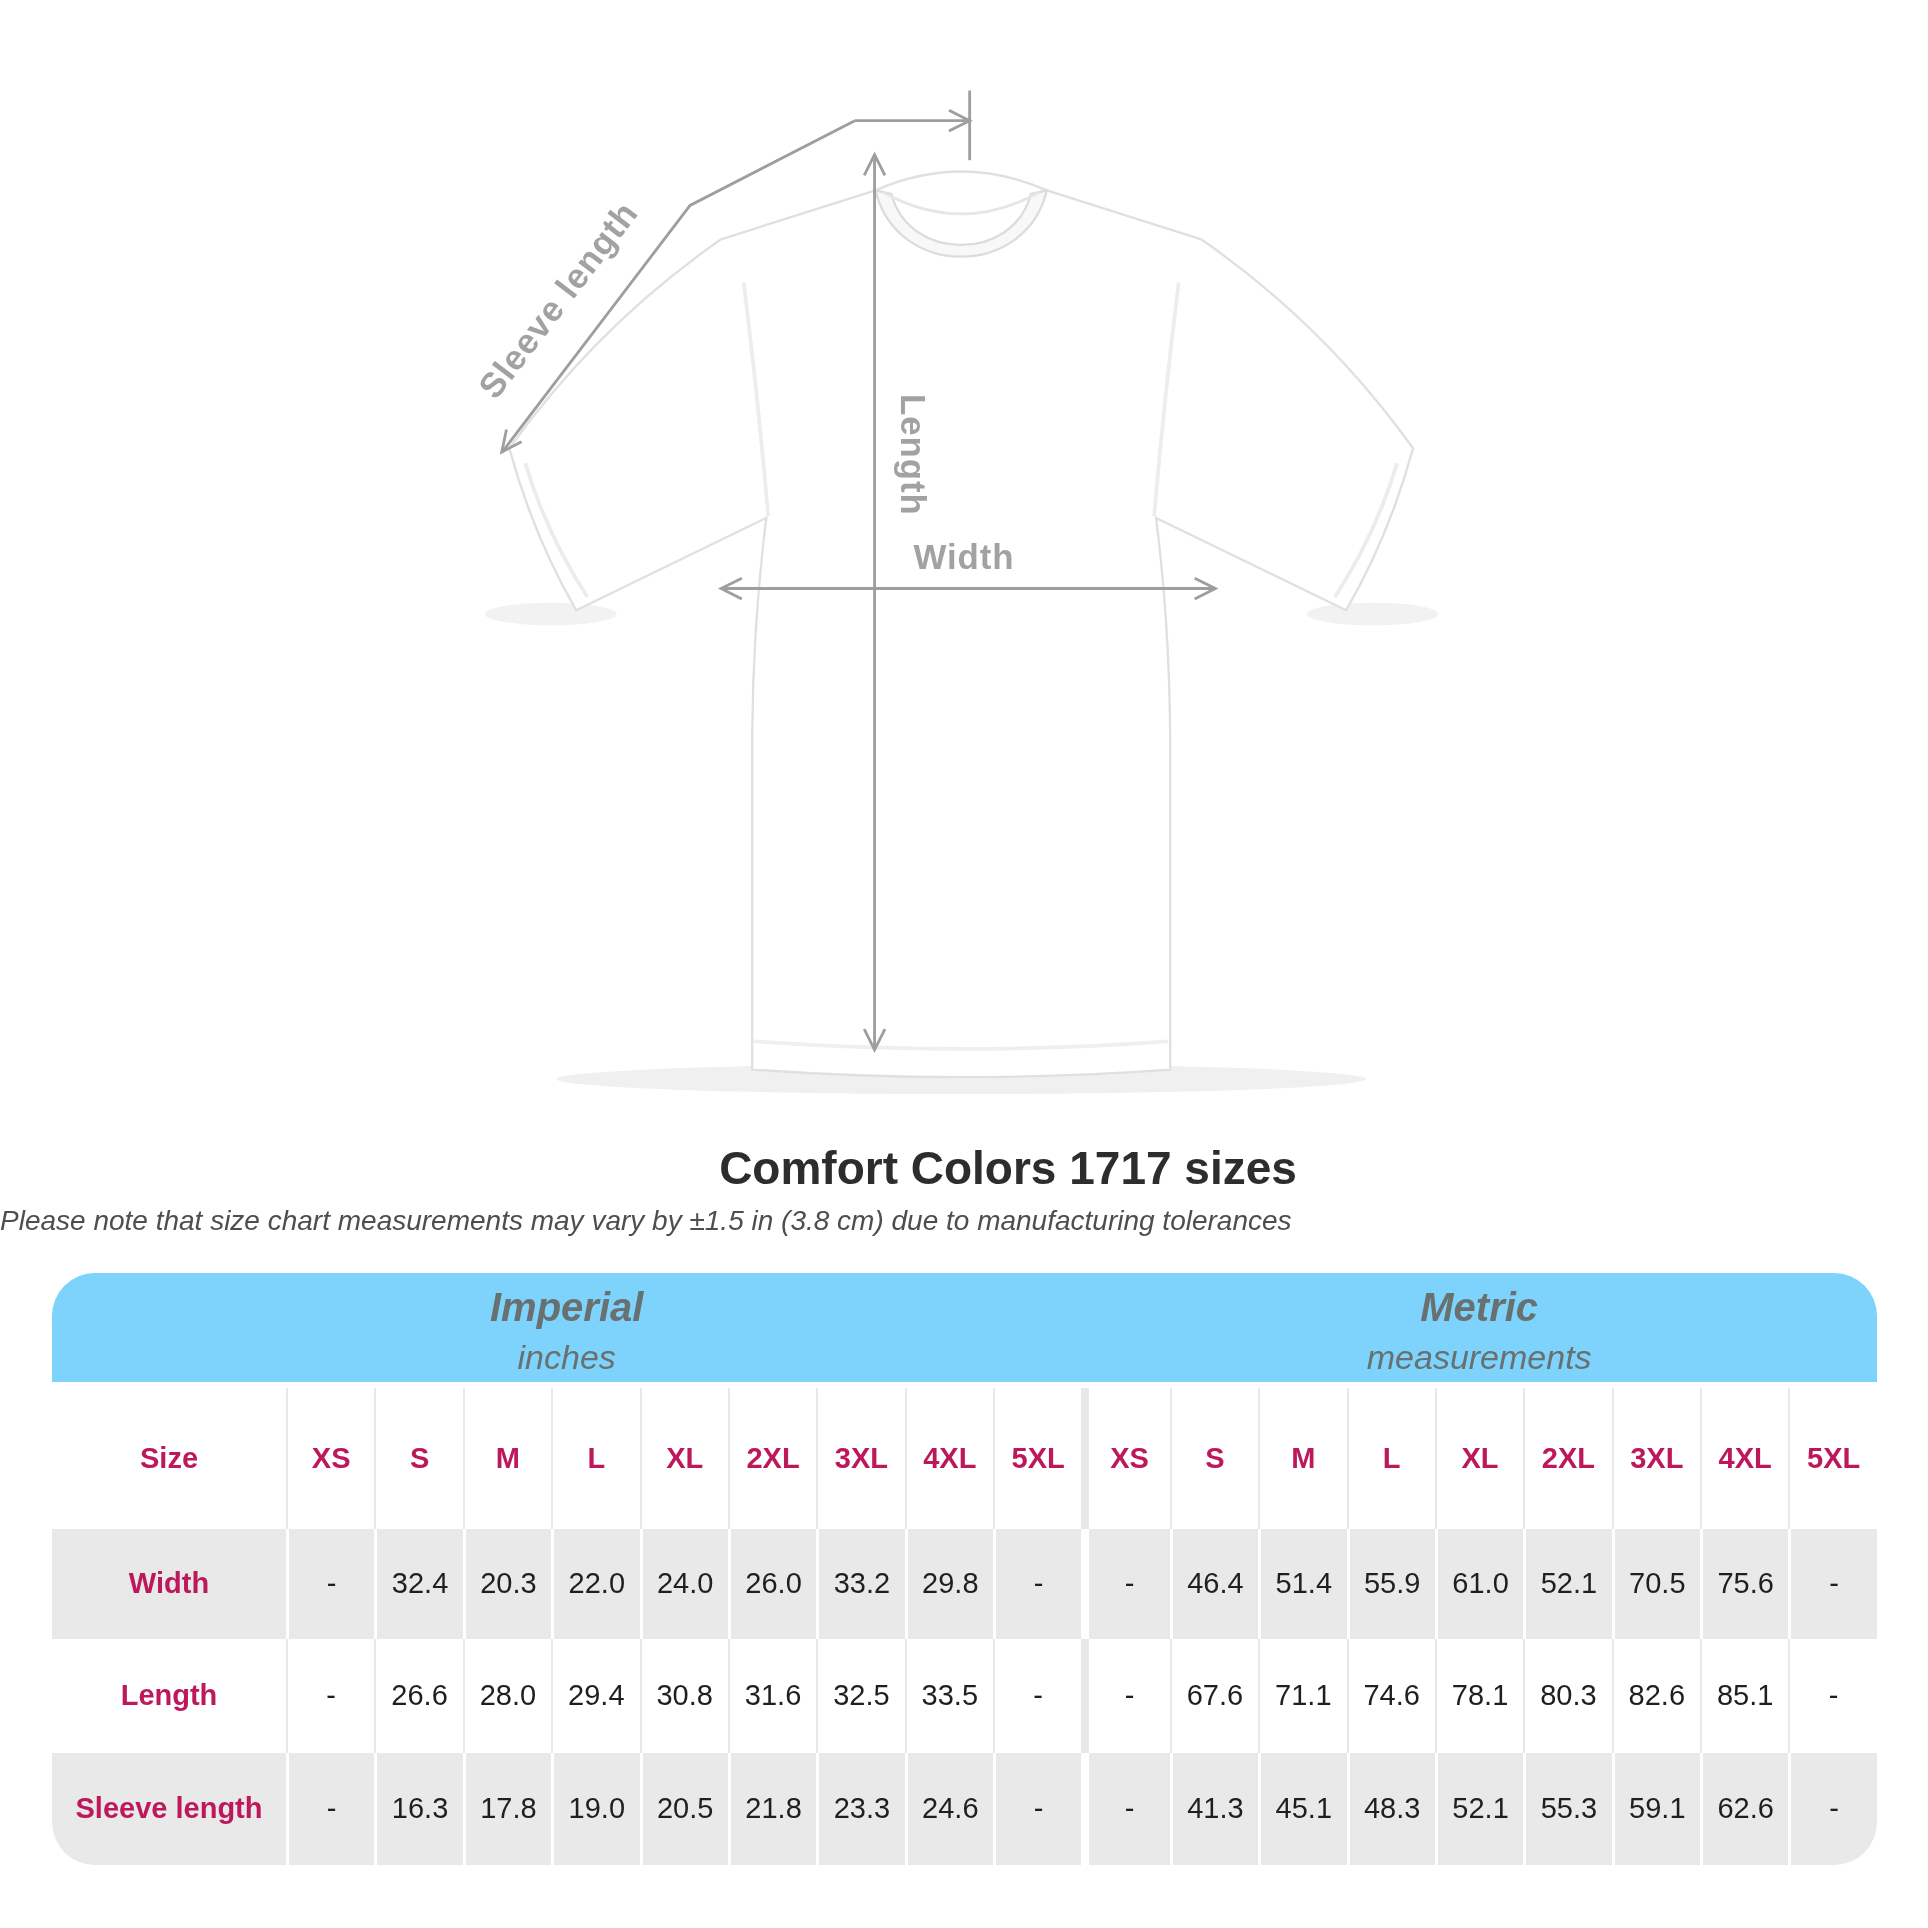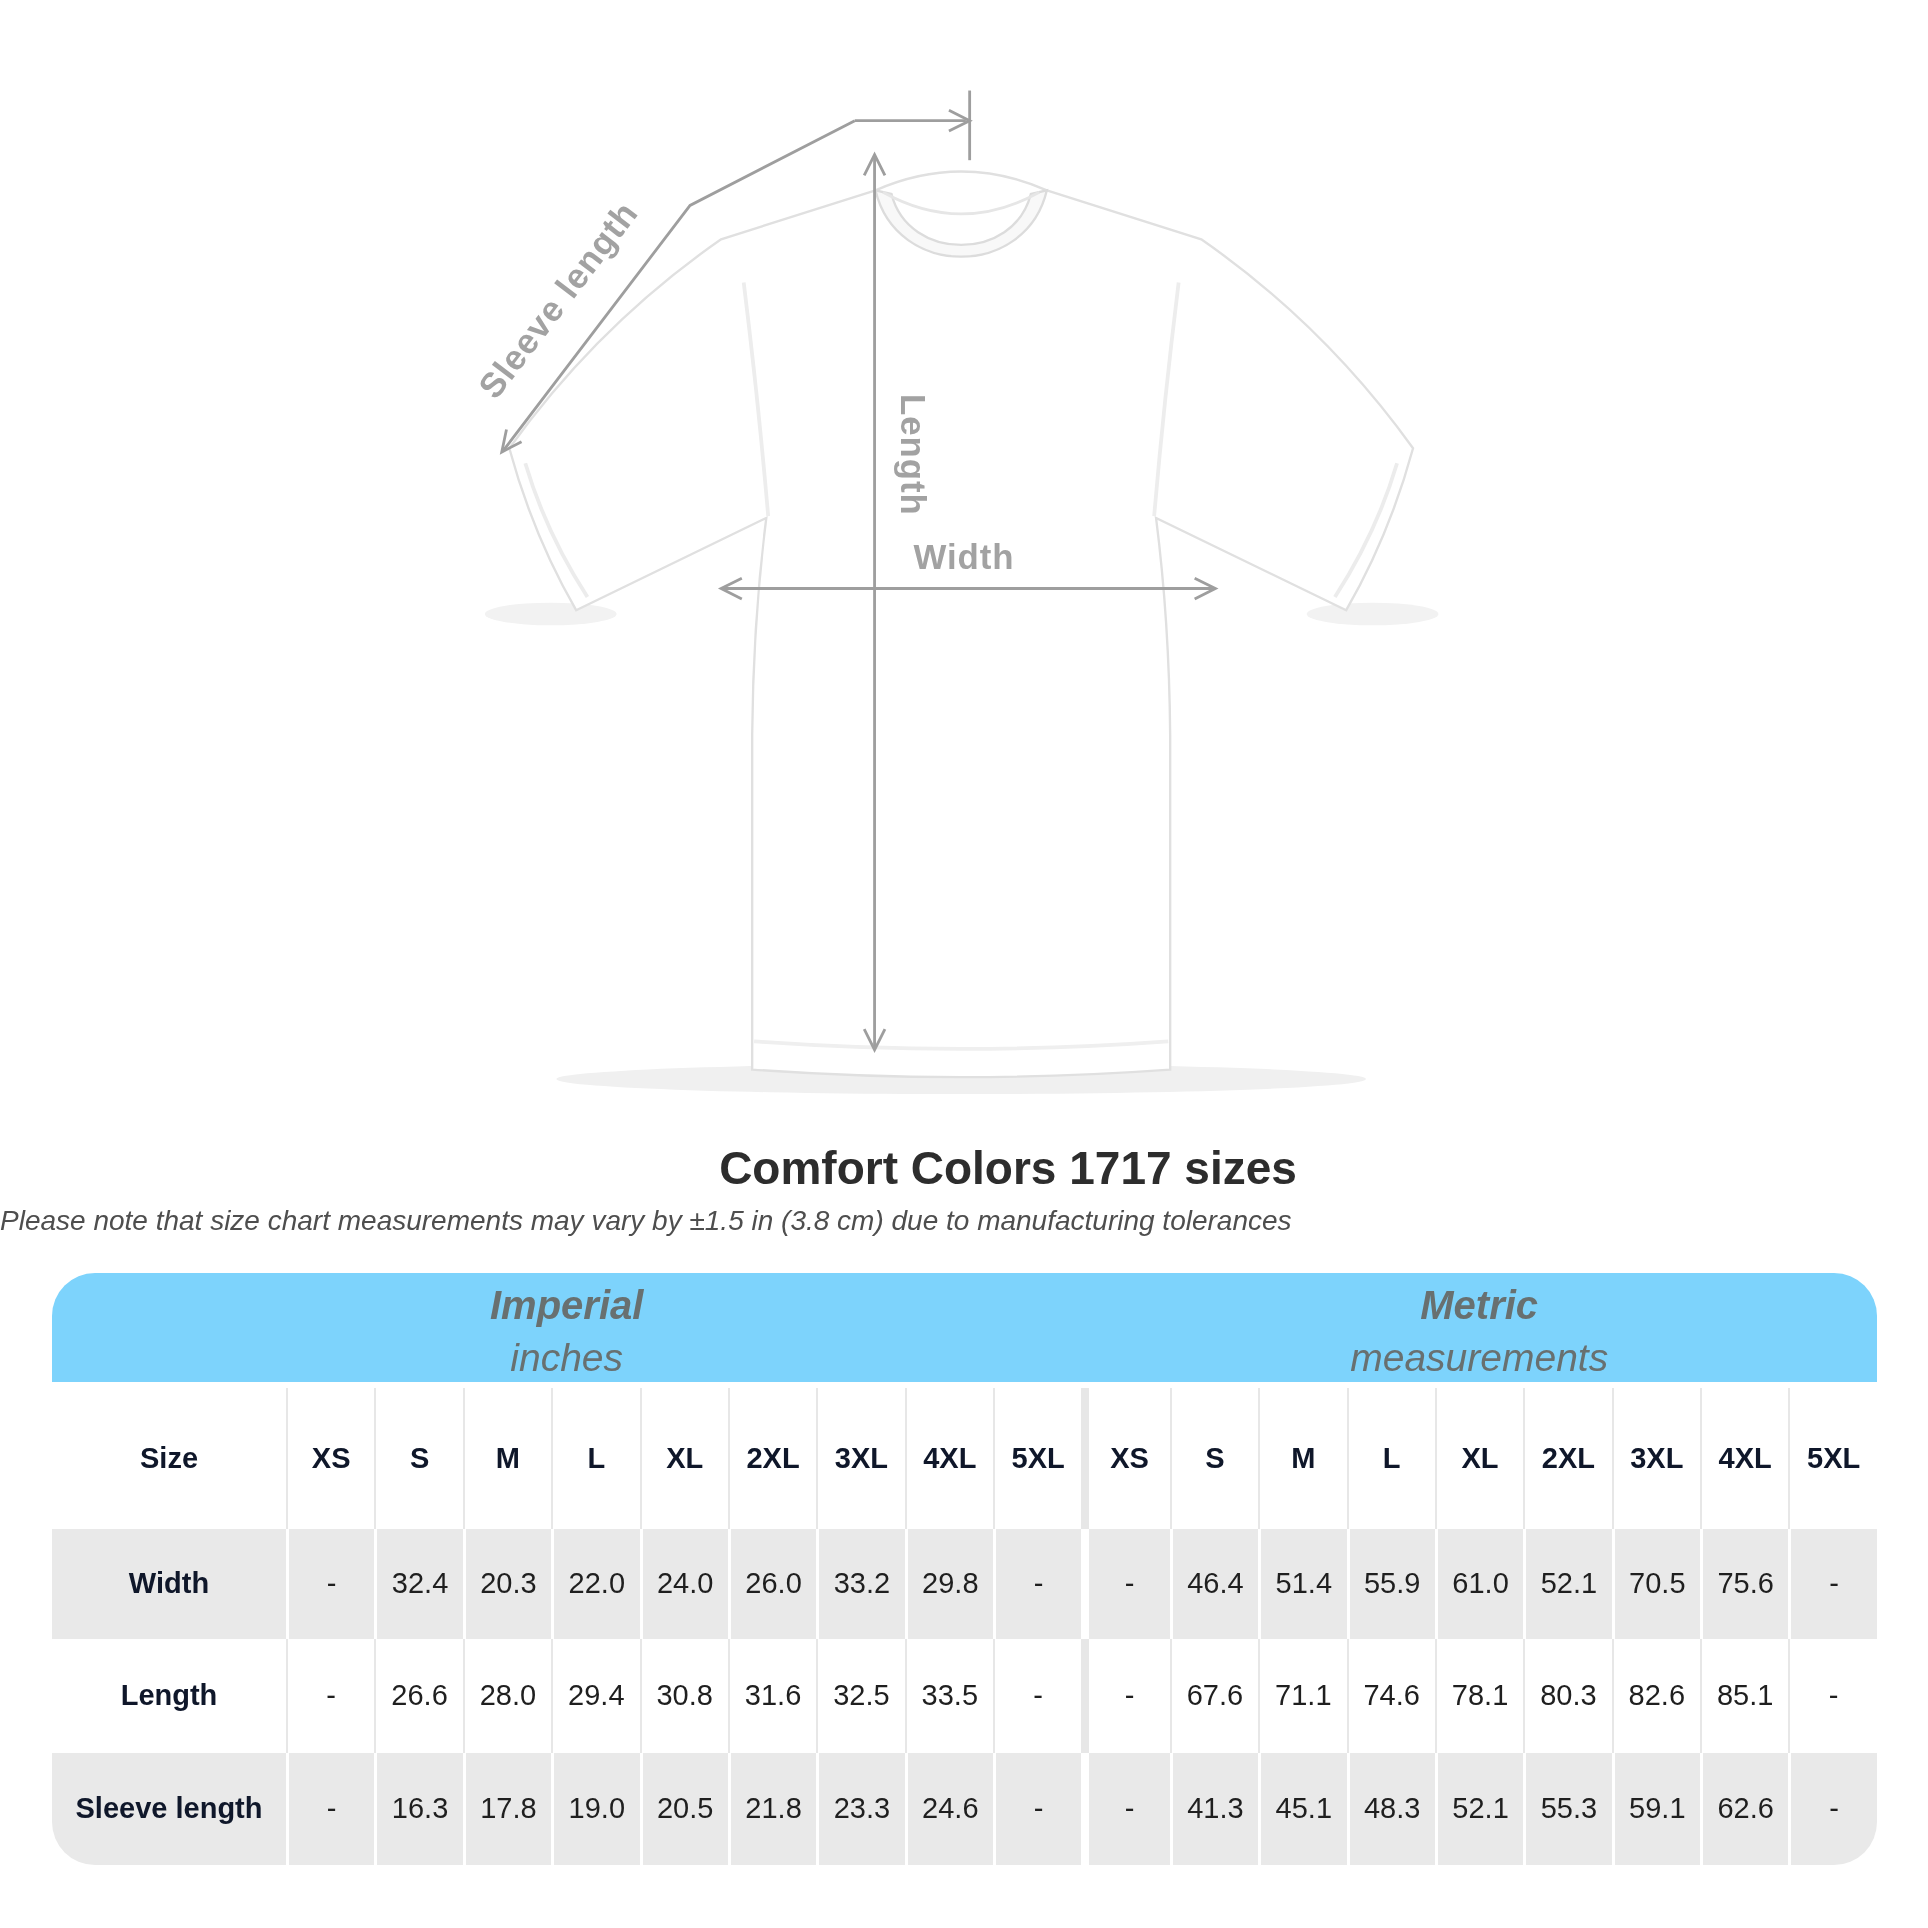--- a/index.html
+++ b/index.html
@@ -27,29 +27,29 @@
   tr.r-spacer{height:5.6px;}
   tr.r-head{height:141px;}
   tr.r-w{height:110px;}
   tr.r-l{height:114px;}
   tr.r-s{height:112px;}
 
   td.group-cell{background:#7dd3fc;}
   td.group-cell.g-first{border-top-left-radius:43px;}
   td.group-cell.g-last{border-top-right-radius:43px;}
   .g-label{font-size:40px;font-weight:bold;font-style:italic;color:#687070;line-height:1.1;padding-top:7.5px;}
-  .g-unit{font-size:39px;font-style:italic;color:#687070;margin-top:9.4px;}
+  .g-unit{font-size:34px;font-style:italic;color:#687070;margin-top:9.4px;}
 
   tr.whiterow th,tr.whiterow td{background:#fff;border-left:2.8px solid #e7e7e7;}
   tr.whiterow .first{border-left:none;}
   tr.grayrow td{background:#e9e9e9;border-left:3.8px solid #fff;}
   tr.grayrow td.first{border-left:none;}
   .grp{border-left-width:8.5px !important;}
 
-  th.size-h,td.lab{color:#0f172a;font-weight:bold;}
+  th.size-h,td.lab{color:#be185d;font-weight:bold;}
   td.val{color:#1f1f1f;font-weight:normal;font-size:30px;}
 
   tr.r-s td.first{border-bottom-left-radius:43px;}
   tr.r-s td.lastcell{border-bottom-right-radius:43px;}
   tr.r-spacer td{background:#fff;border:none;}
 </style>
 </head>
 <body>
 
 <div class="diagram-wrap">

